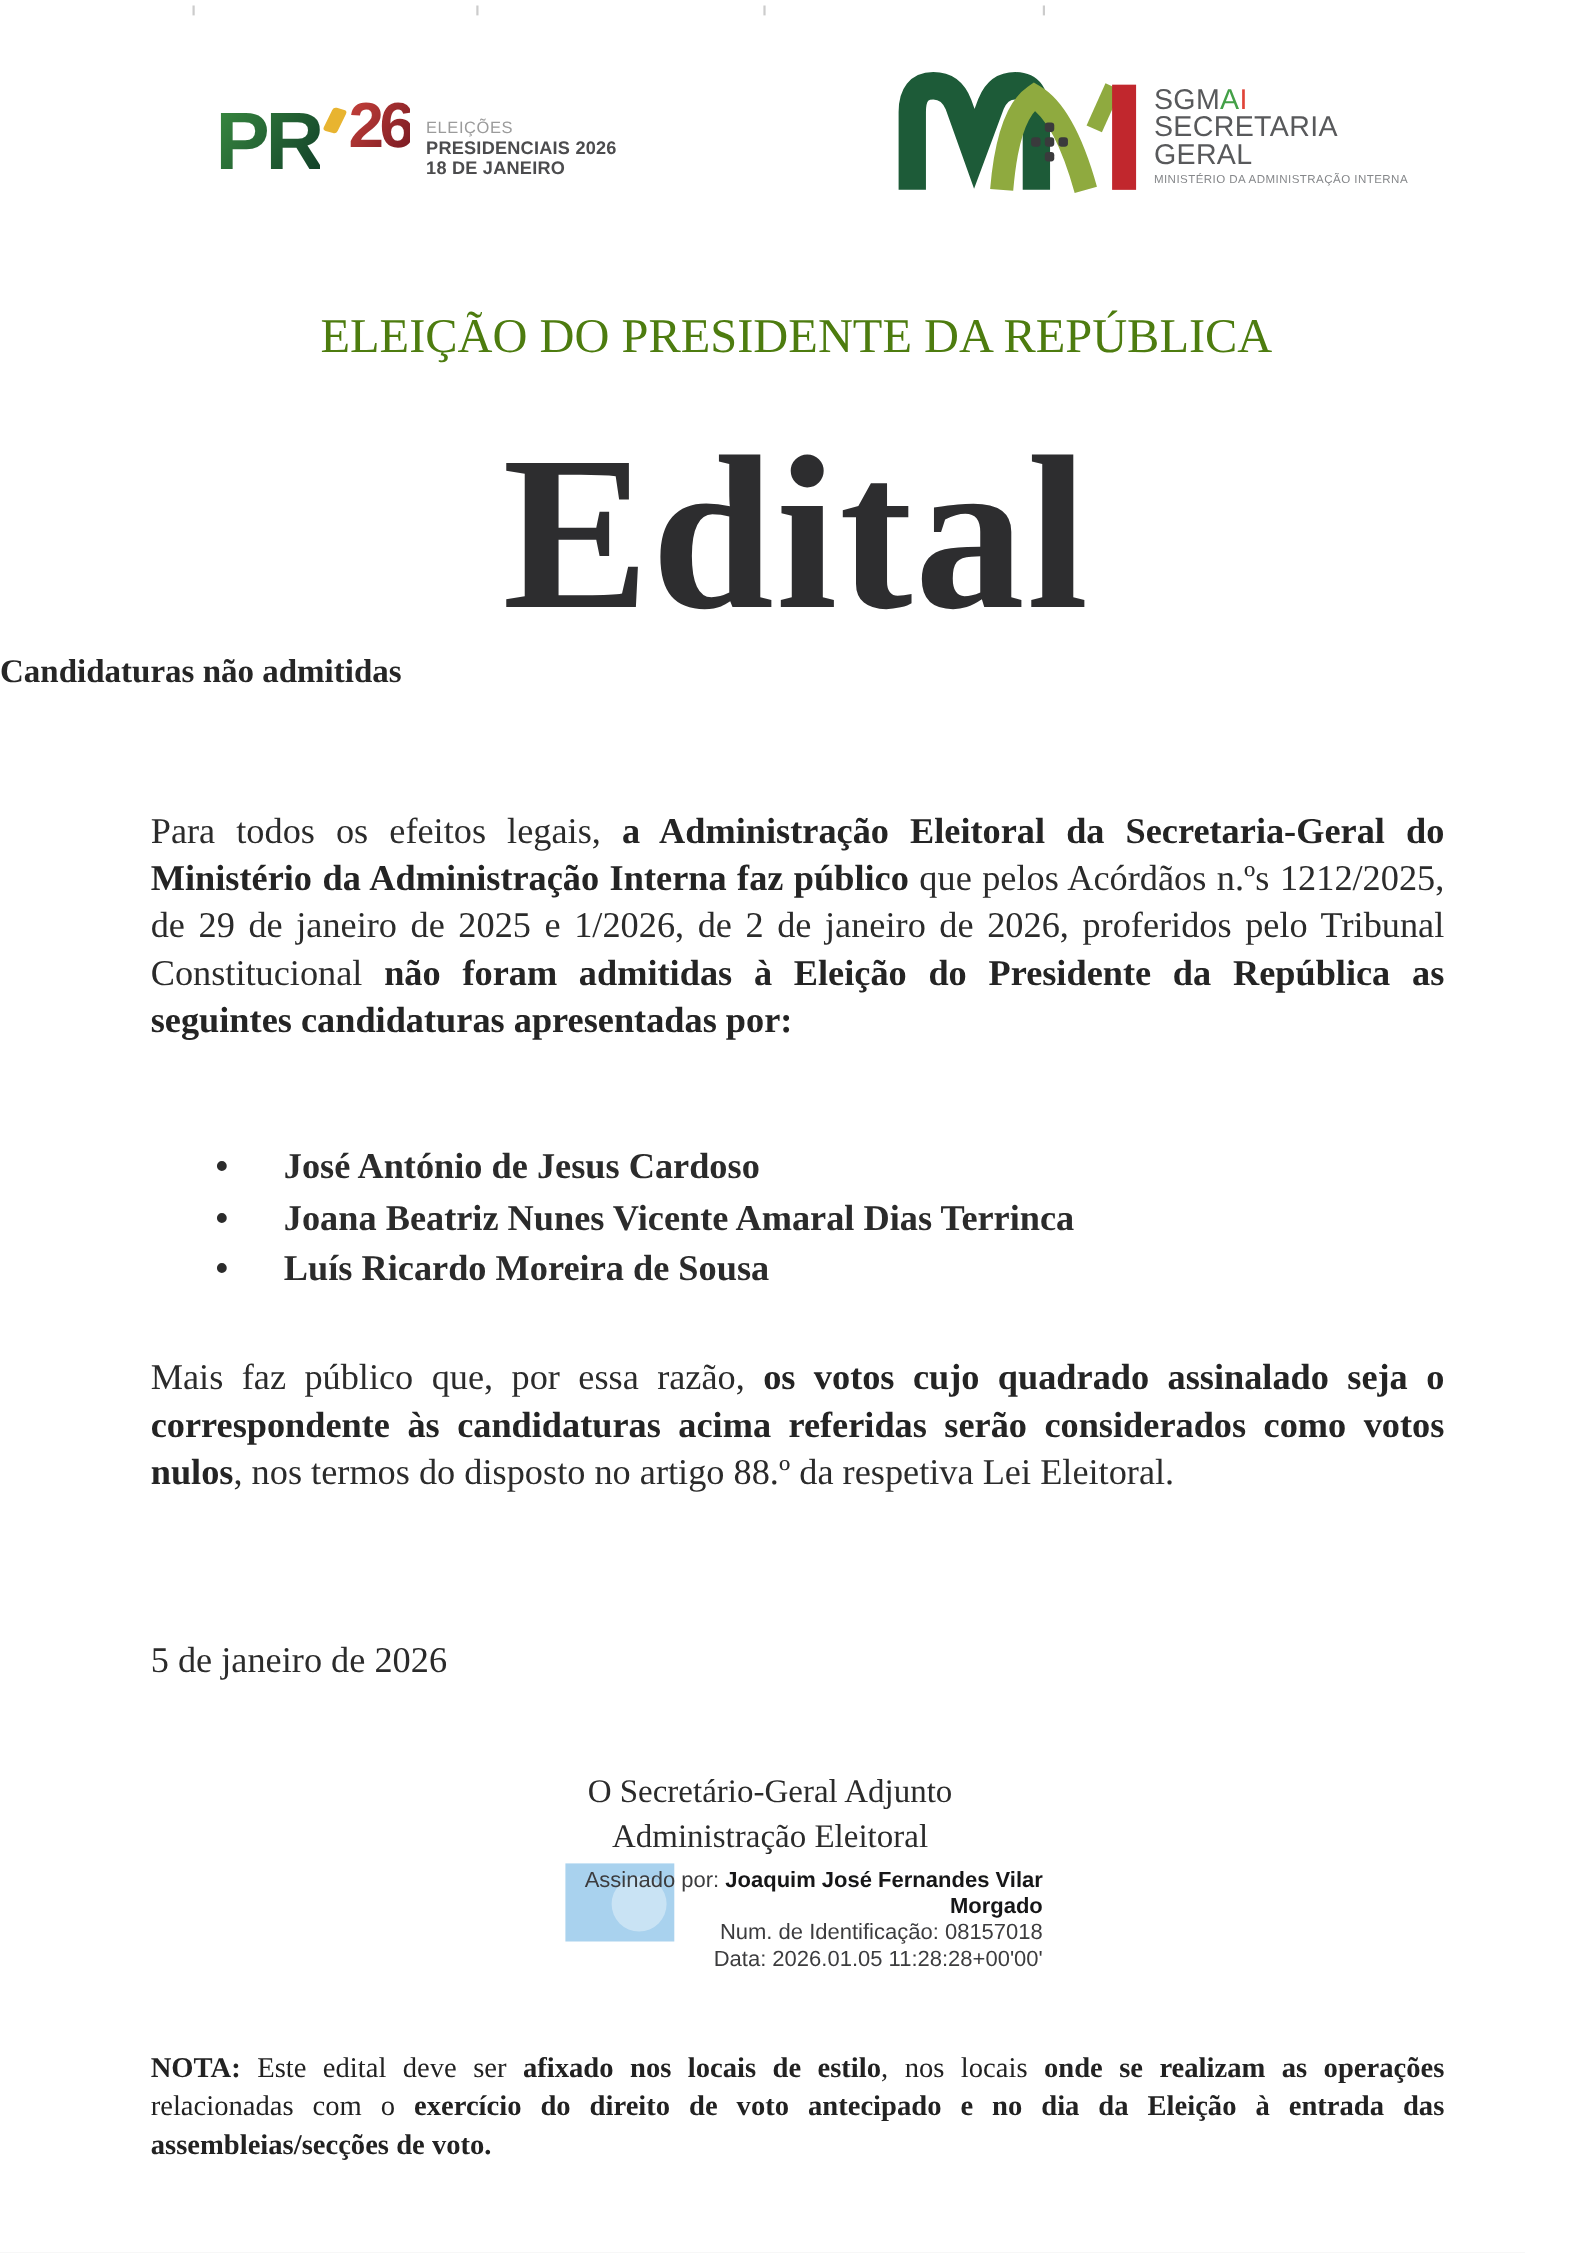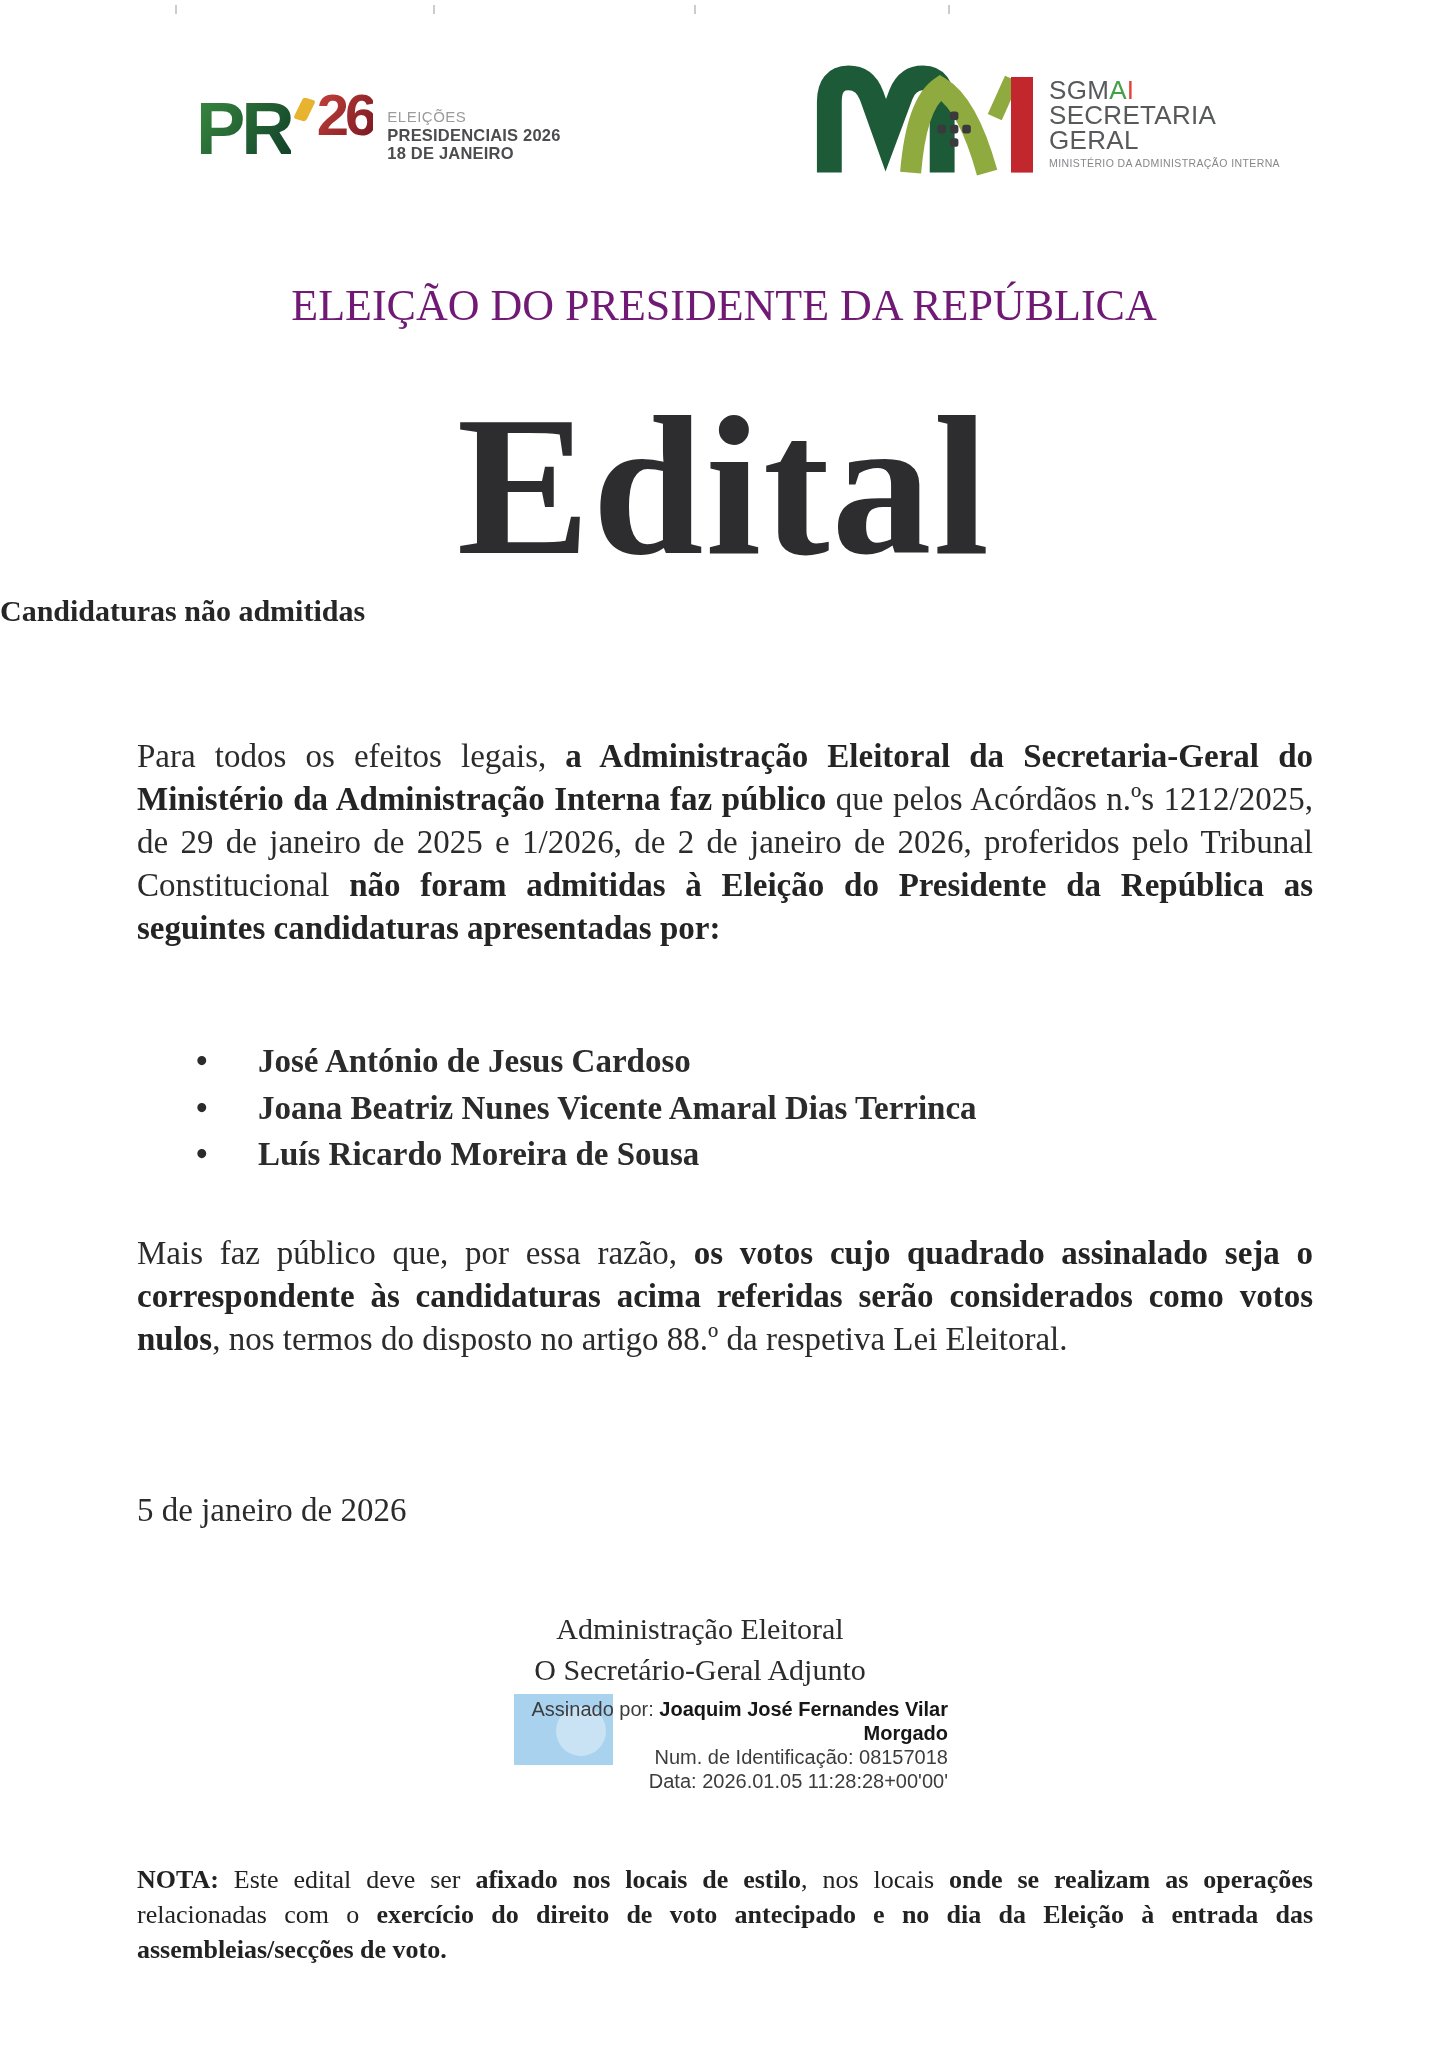--- a/index.html
+++ b/index.html
@@ -51,21 +51,21 @@
   .sgmai-mark { width:218px; height:112px; flex:none; }
   .sgmai-text { margin-left:16px; padding-top:14px; font-family:"Liberation Sans", sans-serif; }
   .sgmai-line { font-size:26px; line-height:25px; color:var(--sgmai-gray,#58595b); letter-spacing:.3px; }
   .sgmai-a { color:var(--sgmai-green,#43a047); }
   .sgmai-i { color:var(--sgmai-red,#e04438); }
   .sgmai-small { margin-top:4px; font-size:10.5px; color:#85878a; letter-spacing:.4px; }
 
   
   .doc-title {
     position:absolute; left:0; top:282px; width:100%;
-    text-align:center; font-size:44px; line-height:1.1; color:#701a75;
+    text-align:center; font-size:44px; line-height:1.1; color:#4d7c0f;
   }
   .edital {
     position:absolute; left:0; top:386px; width:100%;
     text-align:center; font-weight:bold; font-size:200px; line-height:200px; color:#2d2d2f;
     letter-spacing:2px;
   }
   .subtitle {
     position:absolute; left:0; top:594px; width:100%;
     font-weight:bold; font-size:30px; color:#262626;
   }
@@ -170,22 +170,22 @@
     <li>José António de Jesus Cardoso</li>
     <li>Joana Beatriz Nunes Vicente Amaral Dias Terrinca</li>
     <li>Luís Ricardo Moreira de Sousa</li>
   </ul>
 
   <p class="body-par p2"><span>Mais faz público que, por essa razão, </span><b>os votos cujo quadrado assinalado seja o correspondente às candidaturas acima referidas serão considerados como votos nulos</b><span>, nos termos do disposto no artigo 88.º da respetiva Lei Eleitoral.</span></p>
 
   <div class="doc-date">5 de janeiro de 2026</div>
 
   <div class="signoff">
+    <div>O Secretário-Geral Adjunto</div>
     <div>Administração Eleitoral</div>
-    <div>O Secretário-Geral Adjunto</div>
   </div>
 
   <div class="sig-highlight">
     <div class="sig-emblem"></div>
   </div>
   <div class="sig-block">
     <div class="sig-line"><span>Assinado por: </span><b>Joaquim José Fernandes Vilar</b></div>
     <div class="sig-line"><b>Morgado</b></div>
     <div class="sig-line">Num. de Identificação: 08157018</div>
     <div class="sig-line">Data: 2026.01.05 11:28:28+00'00'</div>

